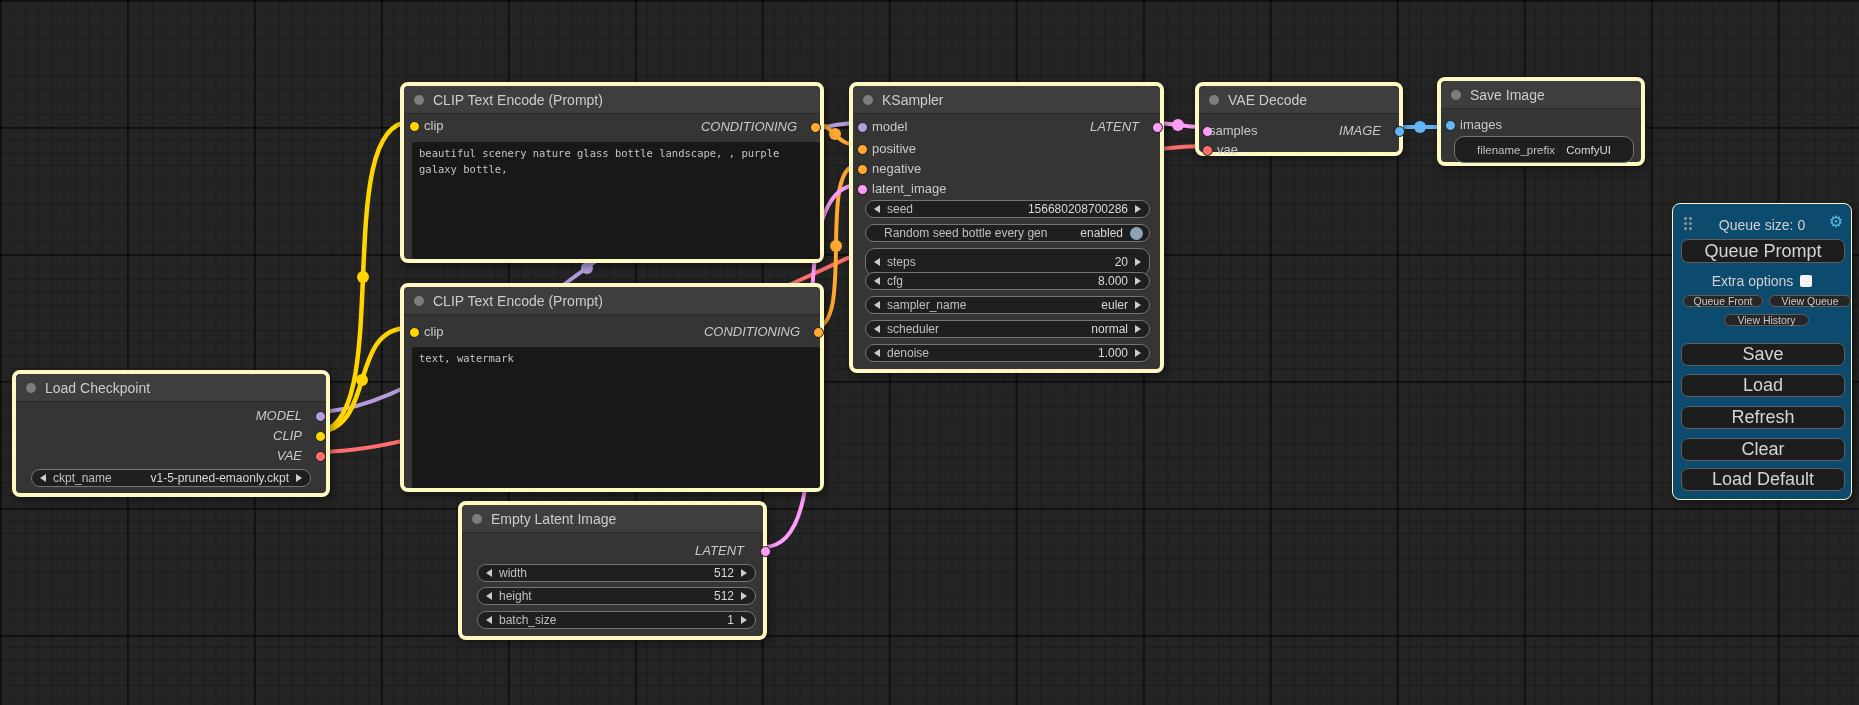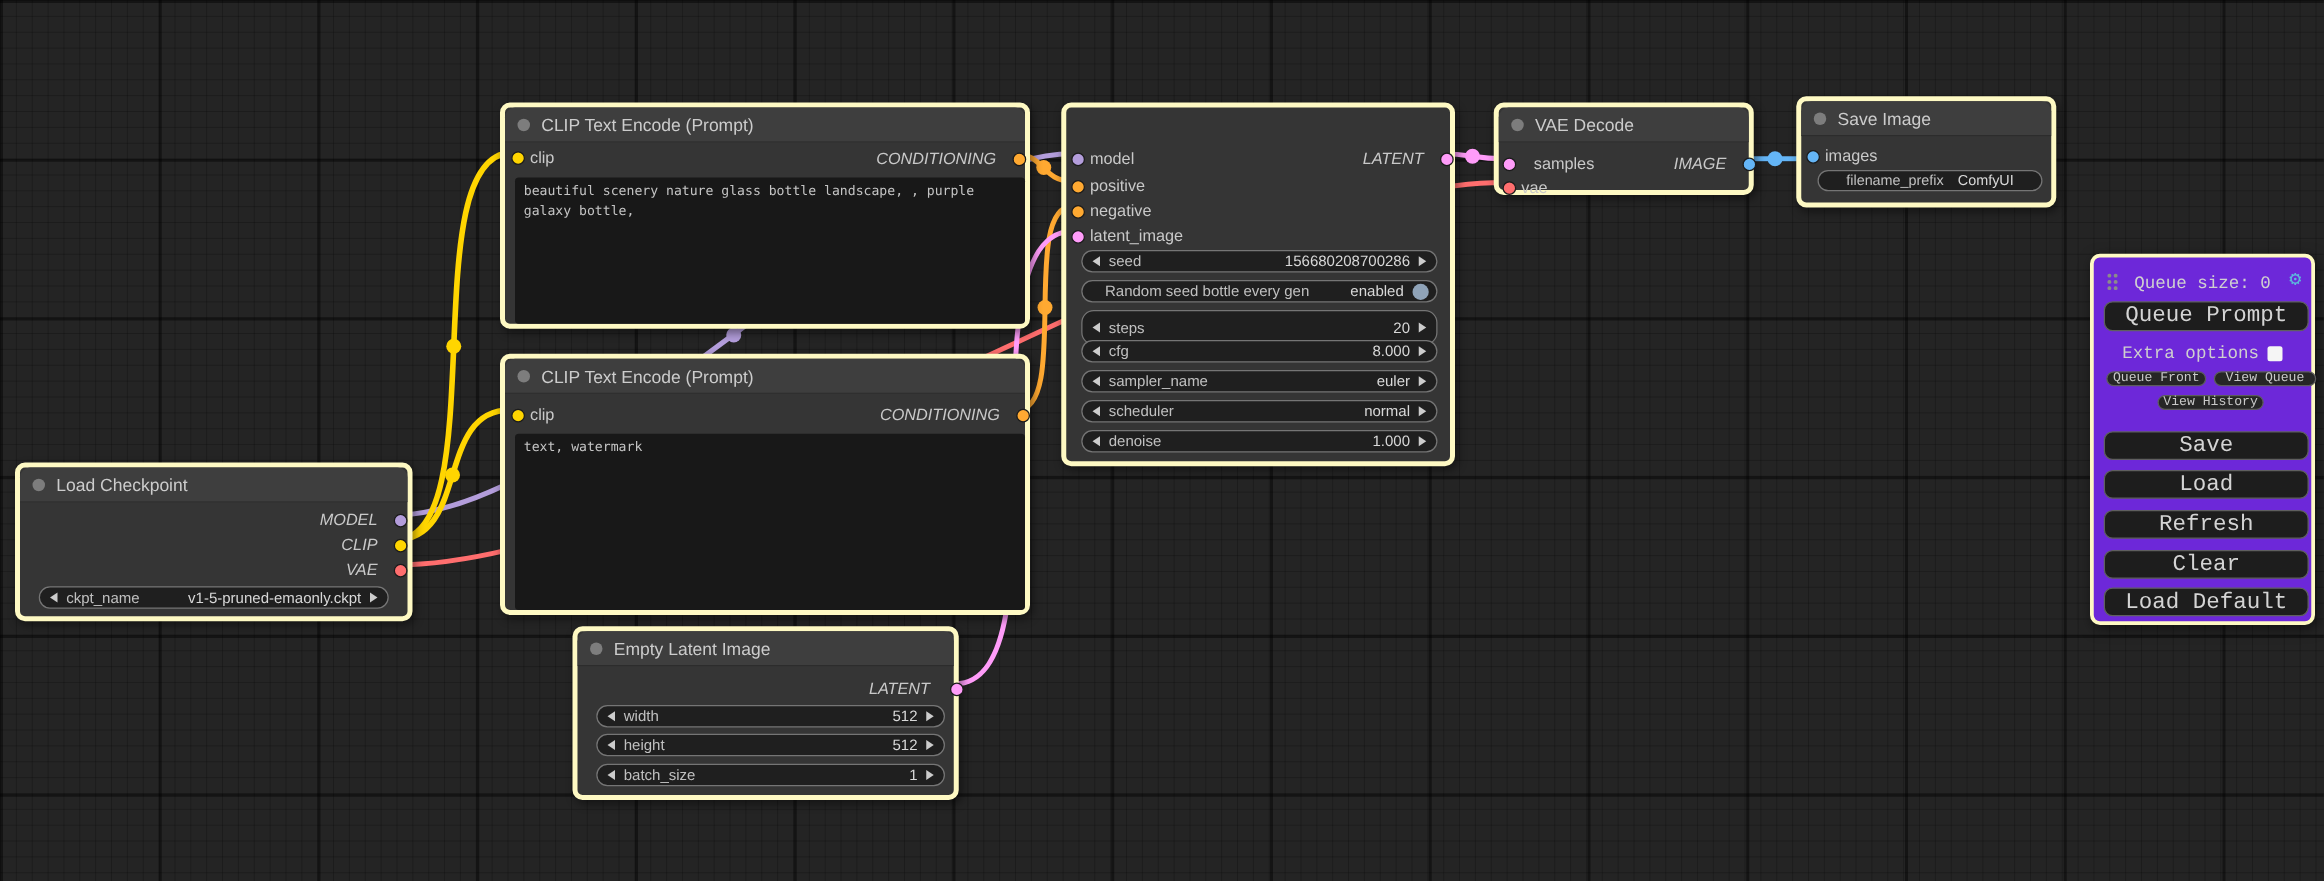--- a/index.html
+++ b/index.html
@@ -47,23 +47,22 @@
     font-size:12px; overflow:hidden;
   }
   .wlabel { color:#c0c0c0; margin-left:7px; white-space:nowrap; }
   .wvalue { margin-left:auto; margin-right:7px; color:#d8d8d8; white-space:nowrap; }
   .arr { width:0; height:0; flex:0 0 auto; }
   .arr-l { border-top:4.5px solid transparent; border-bottom:4.5px solid transparent; border-right:6.5px solid #cccccc; }
   .arr-r { border-top:4.5px solid transparent; border-bottom:4.5px solid transparent; border-left:6.5px solid #cccccc; }
   .toggle { width:13px; height:13px; border-radius:50%; background:#8fa3b8; flex:0 0 auto; margin-right:-2px; }
   #queue-panel {
     position:absolute; left:1672px; top:203px; width:180px; height:297px; z-index:3;
-    background:#6d28d9; border:3px solid #fef9c3; border-radius:8px;
+    background:#0c4a6e; border:1px solid #fef9c3; border-radius:8px;
     box-shadow:2px 3px 10px rgba(0,0,0,0.5);
-    font-family:Liberation Mono, monospace;
   }
   .qsize { position:absolute; left:0; right:0; top:13px; text-align:center; font-size:14px; color:#d0d0d0; }
   .gear { position:absolute; right:8px; top:9px; font-size:16px; color:#5cb8dc; line-height:18px; cursor:pointer; }
   .drag6 { position:absolute; left:11px; top:13px; display:grid; grid-template-columns:3px 3px; grid-auto-rows:3px; gap:2px; }
   .drag6 i { width:2.5px; height:2.5px; border-radius:50%; background:#8b8b8b; }
   .qbtn {
     position:absolute; left:8px; width:164px; height:23px; background:#1d1d1d;
     border:1px solid #5f5f5f; border-radius:7px; color:#d4d4d4; font-size:18px;
     display:flex; align-items:center; justify-content:center; cursor:pointer;
   }
@@ -135,20 +134,24 @@
     <span class="ntitle">CLIP Text Encode (Prompt)</span>
   </div>
   <span class="port p-clip" style="left:4.5px;top:39.5px"></span>
   <span class="plabel" style="left:20px;top:38px">clip</span>
   <span class="plabel out" style="right:20px;top:38px">CONDITIONING</span>
   <span class="port p-cond" style="left:408.5px;top:39.5px"></span>
   <div class="ntext" style="left:8px;top:60px;width:408px;height:141px">text, watermark</div>
 </div>
 
 <div class="node" style="left:849px;top:82px;width:315px;height:291px">
+  <div class="nheader">
+    <span class="tdot"></span>
+    <span class="ntitle">KSampler</span>
+  </div>
   <span class="port p-model" style="left:3.5px;top:35.5px"></span>
   <span class="plabel" style="left:19px;top:34px">model</span>
   <span class="port p-cond" style="left:3.5px;top:57.5px"></span>
   <span class="plabel" style="left:19px;top:56px">positive</span>
   <span class="port p-cond" style="left:3.5px;top:77.5px"></span>
   <span class="plabel" style="left:19px;top:76px">negative</span>
   <span class="port p-latent" style="left:3.5px;top:97.5px"></span>
   <span class="plabel" style="left:19px;top:96px">latent_image</span>
   <span class="plabel out" style="right:21px;top:34px">LATENT</span>
   <span class="port p-latent" style="left:298.5px;top:35.5px"></span>
@@ -195,35 +198,35 @@
     <span class="arr arr-r"></span>
   </div>
 </div>
 
 <div class="node" style="left:1195px;top:82px;width:208px;height:74px">
   <div class="nheader">
     <span class="tdot"></span>
     <span class="ntitle">VAE Decode</span>
   </div>
   <span class="port p-latent" style="left:2.5px;top:39.5px"></span>
-  <span class="plabel" style="left:28px;top:38px">samples</span>
+  <span class="plabel" style="left:10px;top:38px">samples</span>
   <span class="port p-vae" style="left:2.5px;top:58.5px"></span>
   <span class="plabel" style="left:18px;top:57px">vae</span>
   <span class="plabel out" style="right:18px;top:38px">IMAGE</span>
   <span class="port p-image" style="left:194.5px;top:39.5px"></span>
 </div>
 
 <div class="node" style="left:1437px;top:77px;width:208px;height:89px">
   <div class="nheader">
     <span class="tdot"></span>
     <span class="ntitle">Save Image</span>
   </div>
   <span class="port p-image" style="left:3.5px;top:38.5px"></span>
   <span class="plabel" style="left:19px;top:37px">images</span>
-  <div class="widget" style="left:13px;top:55px;width:180px;height:17px;font-size:11.5px">
+  <div class="widget" style="left:13px;top:55px;width:180px;height:27px;font-size:11.5px">
     <span class="wlabel" style="margin-left:14px">filename_prefix</span>
     <span class="wvalue" style="margin-right:14px">ComfyUI</span>
   </div>
 </div>
 
 <div class="node" style="left:458px;top:501px;width:309px;height:139px">
   <div class="nheader">
     <span class="tdot"></span>
     <span class="ntitle">Empty Latent Image</span>
   </div>

